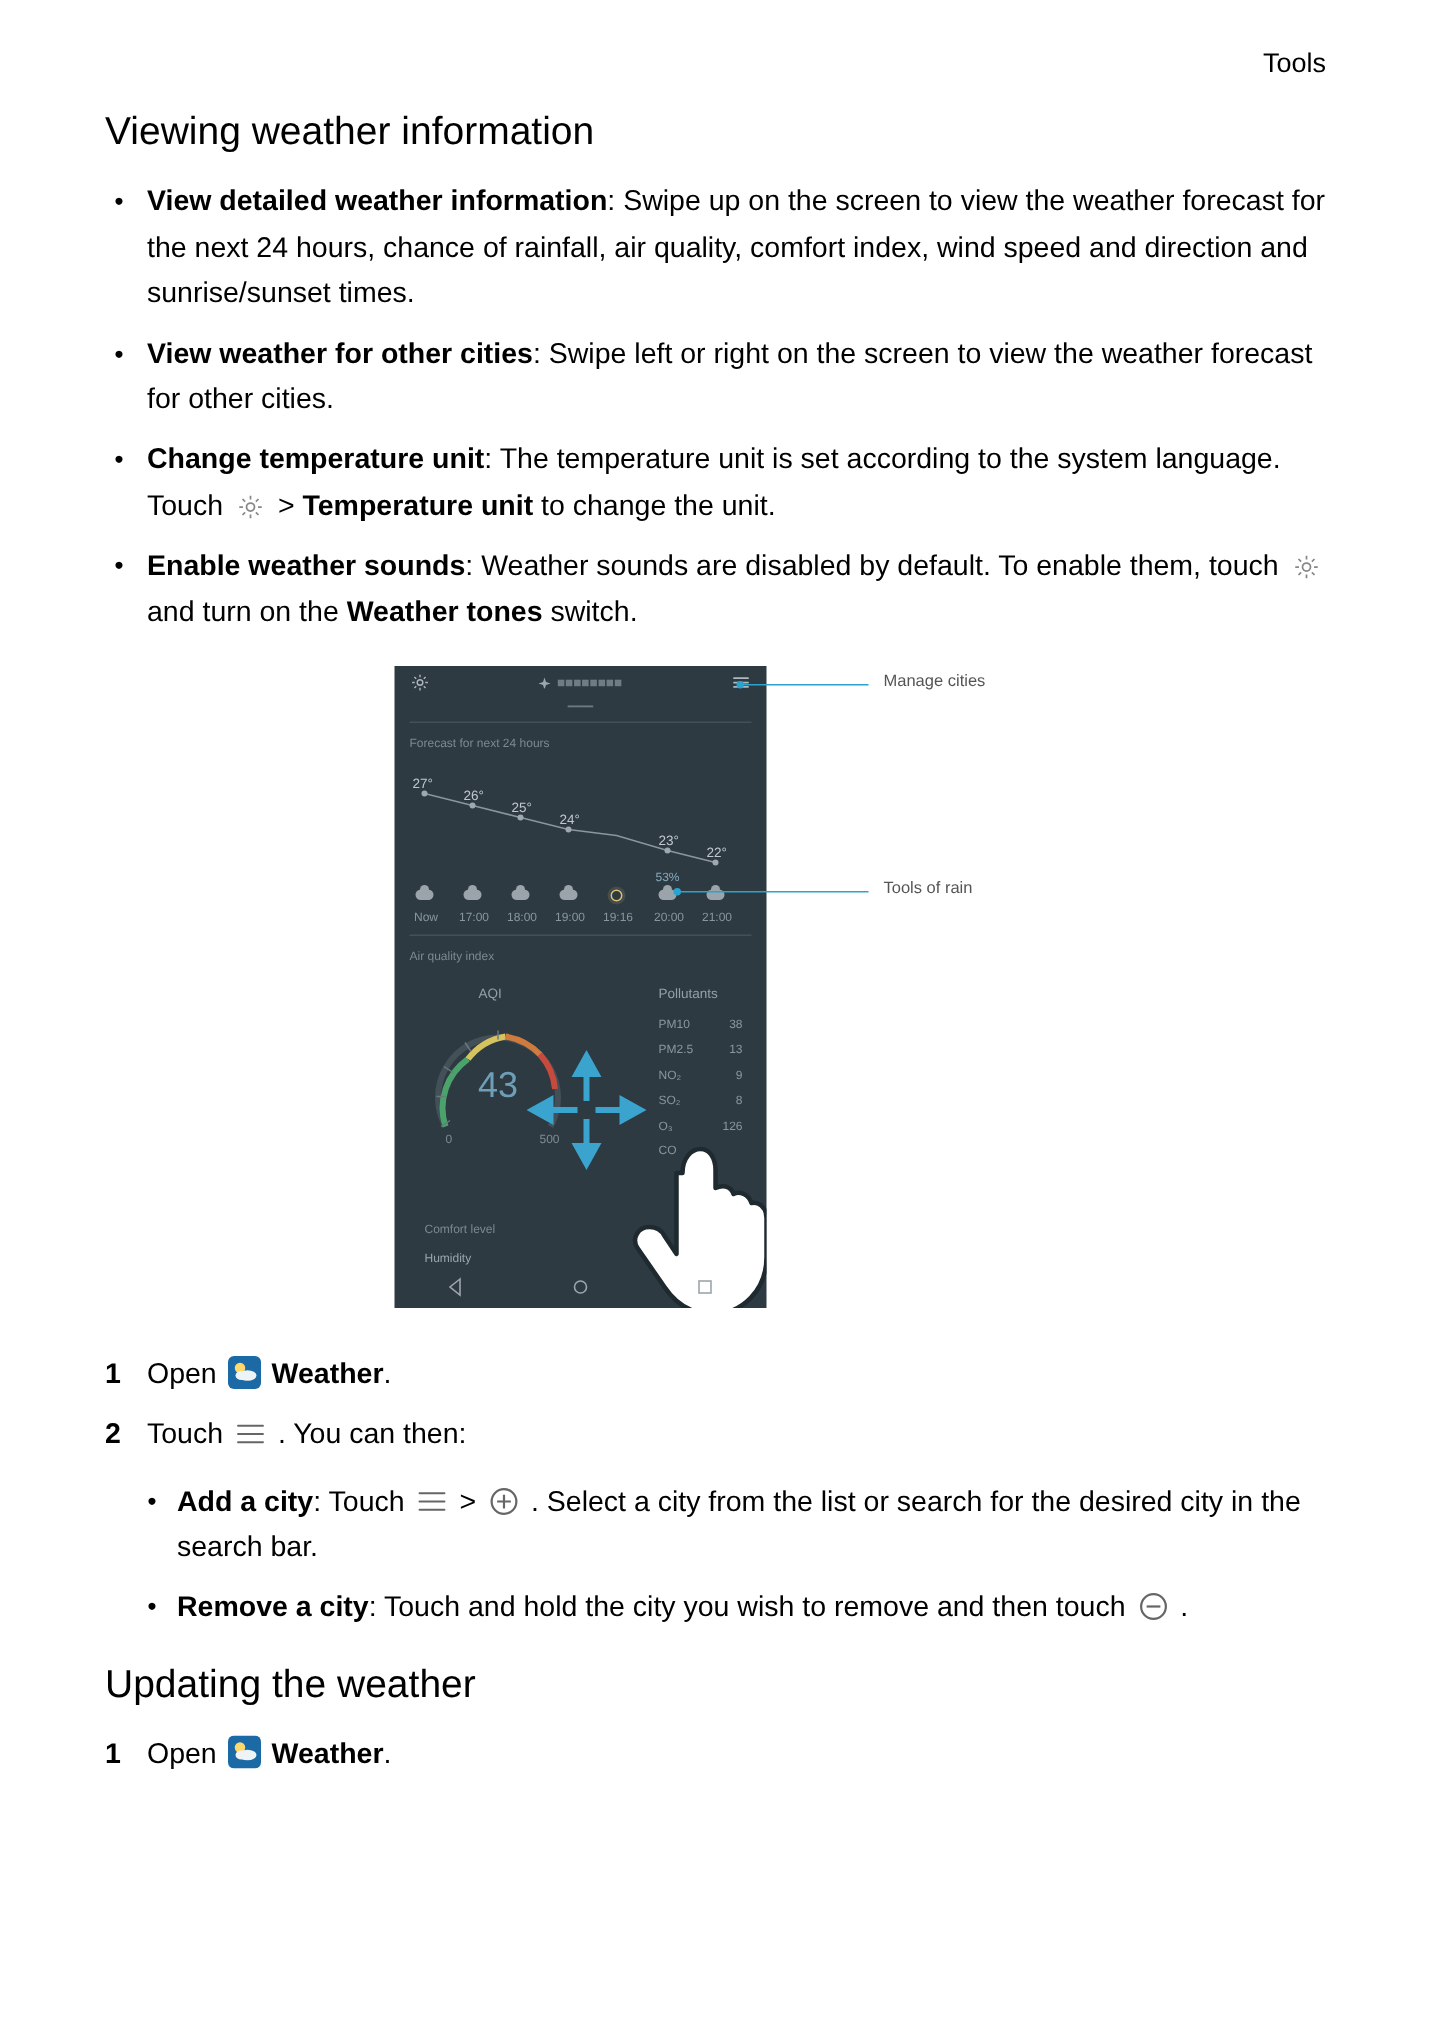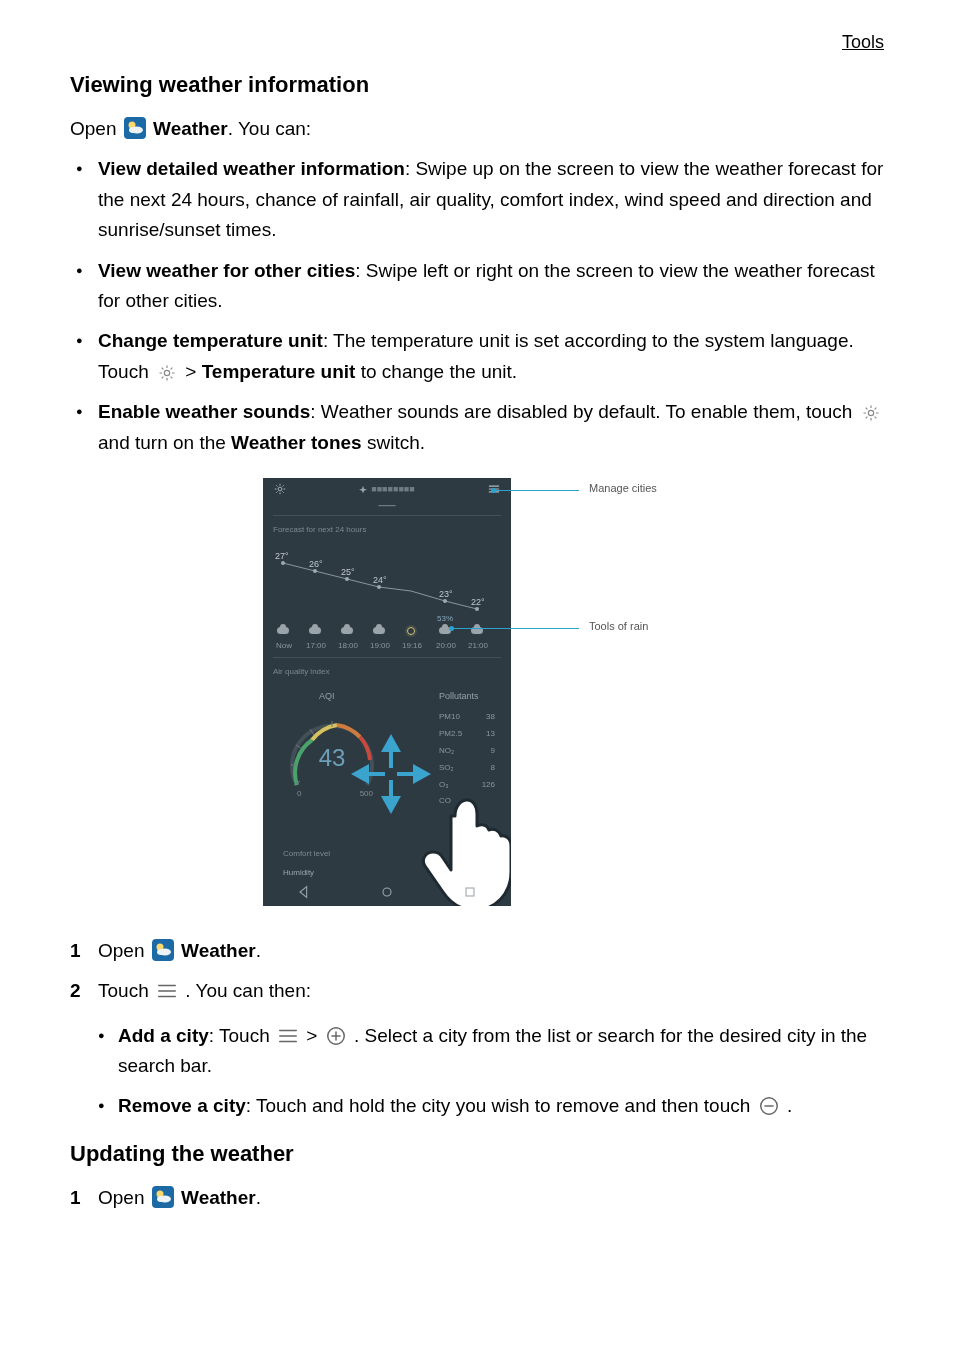--- a/index.html
+++ b/index.html
@@ -18,25 +18,24 @@
     font-size: 19px;
     line-height: 1.6;
   }
   .page {
     padding: 28px 70px 40px 70px;
   }
   .header-label {
     text-align: right;
     font-size: 18px;
     margin-bottom: 6px;
-    text-decoration: underline;
   }
   h2.section {
-    font-size: 22px;
-    font-weight: bold;
+    font-size: 26px;
+    font-weight: normal;
     margin: 10px 0 12px 0;
   }
   p.intro { margin: 6px 0 10px 0; }
   b { font-weight: bold; }
 
   
   .app-icon {
     display: inline-flex;
     width: 22px; height: 22px;
     border-radius: 4px;
@@ -314,32 +313,20 @@
     margin-left: -100px;
   }
 </style>
 </head>
 <body>
 
 <div class="page">
   <div class="header-label">Tools</div>
 
   <h2 class="section">Viewing weather information</h2>
-  <p class="intro">
-    <span>Open </span>
-    <span class="app-icon">
-      <svg viewBox="0 0 22 22" width="22" height="22">
-        <rect x="0" y="0" width="22" height="22" rx="4" fill="#1b6aa5"></rect>
-        <circle cx="8" cy="8" r="3.5" fill="#ffd86b"></circle>
-        <ellipse cx="13" cy="13" rx="6" ry="3.5" fill="#eef3f6"></ellipse>
-        <ellipse cx="9" cy="13" rx="4" ry="3" fill="#eef3f6"></ellipse>
-      </svg>
-    </span>
-    <b>Weather</b><span>. You can:</span>
-  </p>
 
   <ul class="bullets">
     <li>
       <b>View detailed weather information</b><span>: Swipe up on the screen to view the weather forecast for the next 24 hours, chance of rainfall, air quality, comfort index, wind speed and direction and sunrise/sunset times.</span>
     </li>
     <li>
       <b>View weather for other cities</b><span>: Swipe left or right on the screen to view the weather forecast for other cities.</span>
     </li>
     <li>
       <b>Change temperature unit</b><span>: The temperature unit is set according to the system language. Touch </span>

